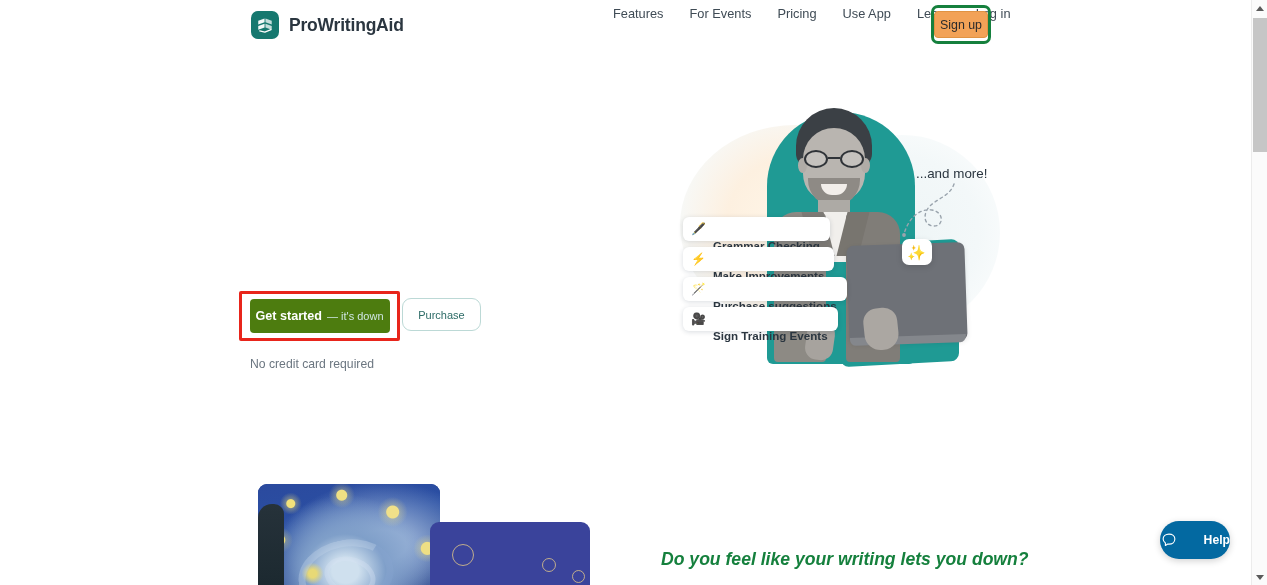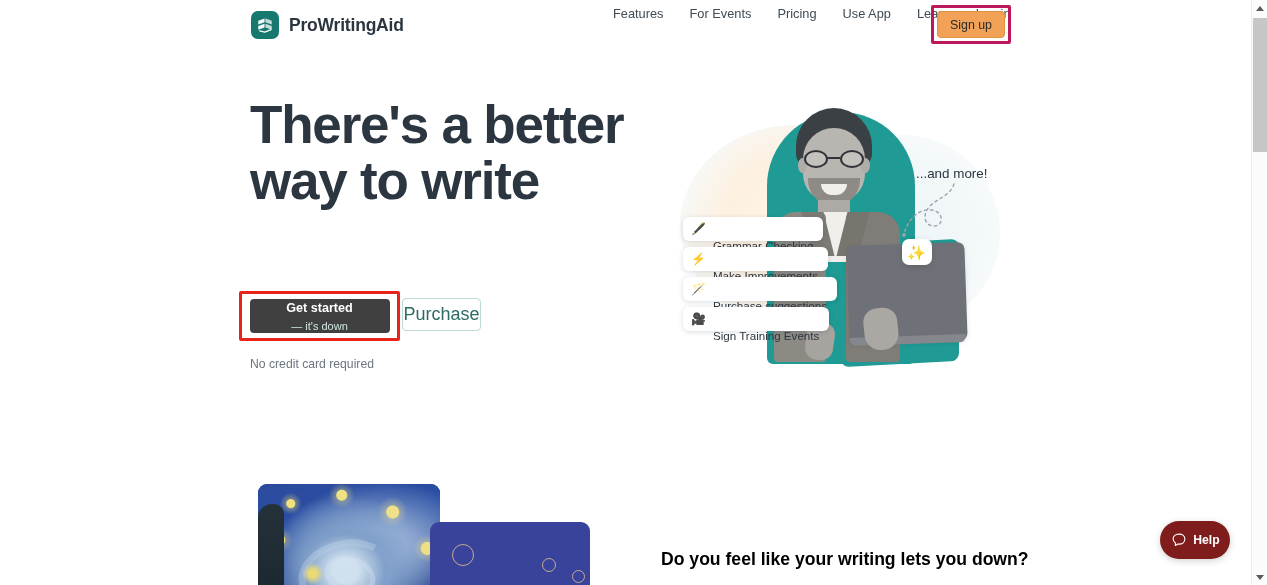--- a/index.html
+++ b/index.html
@@ -66,23 +66,23 @@
     text-decoration: none;
     padding: 6px 13px;
     white-space: nowrap;
     cursor: pointer;
   }
 
   
   .signup-wrap {
     position: absolute;
     left: 931px; top: 5px;
-    width: 80px; height: 39px;
-    border: 3px solid #be185d;
-    border-radius: 2px;
+    width: 60px; height: 39px;
+    border: 3px solid #15803d;
+    border-radius: 7px;
     display: flex; align-items: center; justify-content: center;
   }
   .signup-btn {
     width: 68px; height: 27px;
     background: #f2a257;
     border: 1px solid #e09343;
     border-radius: 4px;
     color: #2b2b2b;
     font-size: 12.4px;
     display: flex; align-items: center; justify-content: center;
@@ -115,44 +115,43 @@
   .getstarted-wrap {
     position: absolute;
     left: 0; top: 0;
     width: 161px; height: 50px;
     border: 3px solid #e8251b;
     border-radius: 2px;
     display: flex; align-items: center; justify-content: center;
   }
   .getstarted-btn {
     width: 140px; height: 34px;
-    background: #404040;
+    background: #4d7c0f;
     border: none;
     border-radius: 4px;
     color: #ffffff;
     font-size: 12.6px;
     display: flex; align-items: center; justify-content: center;
     gap: 5px;
     cursor: pointer;
     white-space: nowrap;
     font-family: "Liberation Sans", sans-serif;
-    flex-direction: column;
   }
   .getstarted-btn .gs-main { font-weight: bold; }
   .getstarted-btn .gs-free { font-size: 11px; color: #cfe6e3; font-weight: normal; }
 
   .purchase-btn {
     position: absolute;
     left: 163px; top: 7px;
     width: 79px; height: 33px;
     background: #ffffff;
     border: 1px solid #bcd9d6;
-    border-radius: 4px;
+    border-radius: 9px;
     color: #2c6b66;
-    font-size: 18px;
+    font-size: 11px;
     display: flex; align-items: center; justify-content: center;
     cursor: pointer;
     font-family: "Liberation Sans", sans-serif;
   }
 
   .nocredit {
     position: absolute;
     left: 250px; top: 357px;
     font-size: 12.2px;
     color: #6b7680;
@@ -341,21 +340,21 @@
     box-shadow: 0 1px 5px rgba(20,40,60,0.16);
     height: 24px;
     display: flex; align-items: center;
     padding: 0 10px 0 8px;
     margin-bottom: 6px;
     width: max-content;
     max-width: 215px;
   }
   .feat .f-icon { font-size: 12px; line-height: 1; margin-right: 7px; }
   .feat .f-label {
-    font-size: 11.6px; font-weight: normal; color: #2b3640; white-space: nowrap; margin-top: 32px;
+    font-size: 11.6px; font-weight: bold; color: #2b3640; white-space: nowrap; margin-top: 32px;
   }
 
   
   .starry {
     position: absolute;
     left: 258px; top: 484px;
     width: 182px; height: 140px;
     border-radius: 9px;
     overflow: hidden;
     background: #1b3a8f;
@@ -407,32 +406,33 @@
     position: absolute;
     border-radius: 50%;
     border: 1.6px solid rgba(214,190,138,0.85);
   }
 
   .lower-heading {
     position: absolute;
     left: 661px; top: 549px;
     font-size: 17.6px;
     font-weight: bold;
-    color: #000000;
+    color: #15803d;
     white-space: nowrap;
+    font-style: italic;
   }
 
   
   .help-widget {
     position: absolute;
     left: 1160px; top: 521px;
     width: 70px; height: 38px;
-    background: #7f1d1d;
+    background: #0369a1;
     border-radius: 19px;
-    display: flex; align-items: center; justify-content: center;
+    display: flex; align-items: center; justify-content: space-between;
     gap: 6px;
     cursor: pointer;
     box-shadow: 0 2px 7px rgba(0,0,0,0.18);
   }
   .help-widget .h-icon {
     width: 17px; height: 17px;
     display: flex; align-items: center; justify-content: center;
   }
   .help-widget .h-label { color: #ffffff; font-size: 12.2px; font-weight: bold; }
 
@@ -499,21 +499,20 @@
         <a class="nav-item" href="#">Use App</a>
         <a class="nav-item" href="#">Learn</a>
         <a class="nav-item" href="#">Log in</a>
       </nav>
 
       <div class="signup-wrap">
         <button class="signup-btn">Sign up</button>
       </div>
     </div>
 
-    <h1 class="hero-headline">There's a better way to write</h1>
 
     <div class="cta-row">
       <div class="getstarted-wrap">
         <button class="getstarted-btn">
           <span class="gs-main">Get started</span>
           <span class="gs-free">— it's down</span>
         </button>
       </div>
       <button class="purchase-btn">Purchase</button>
     </div>

